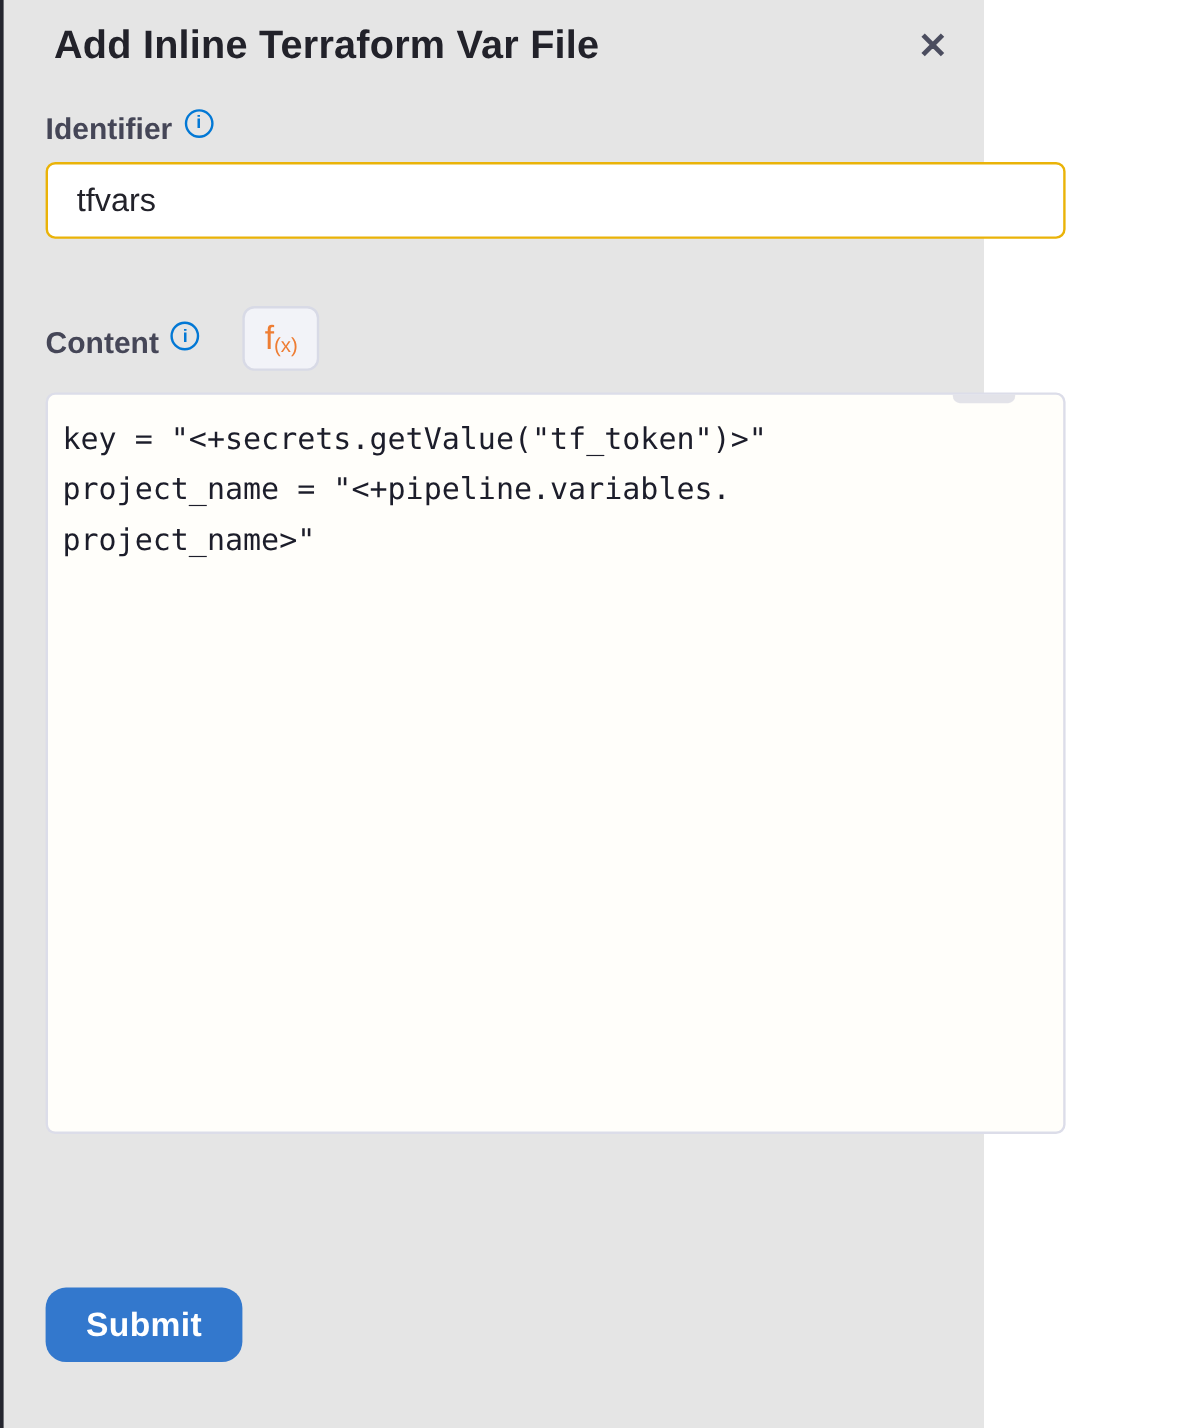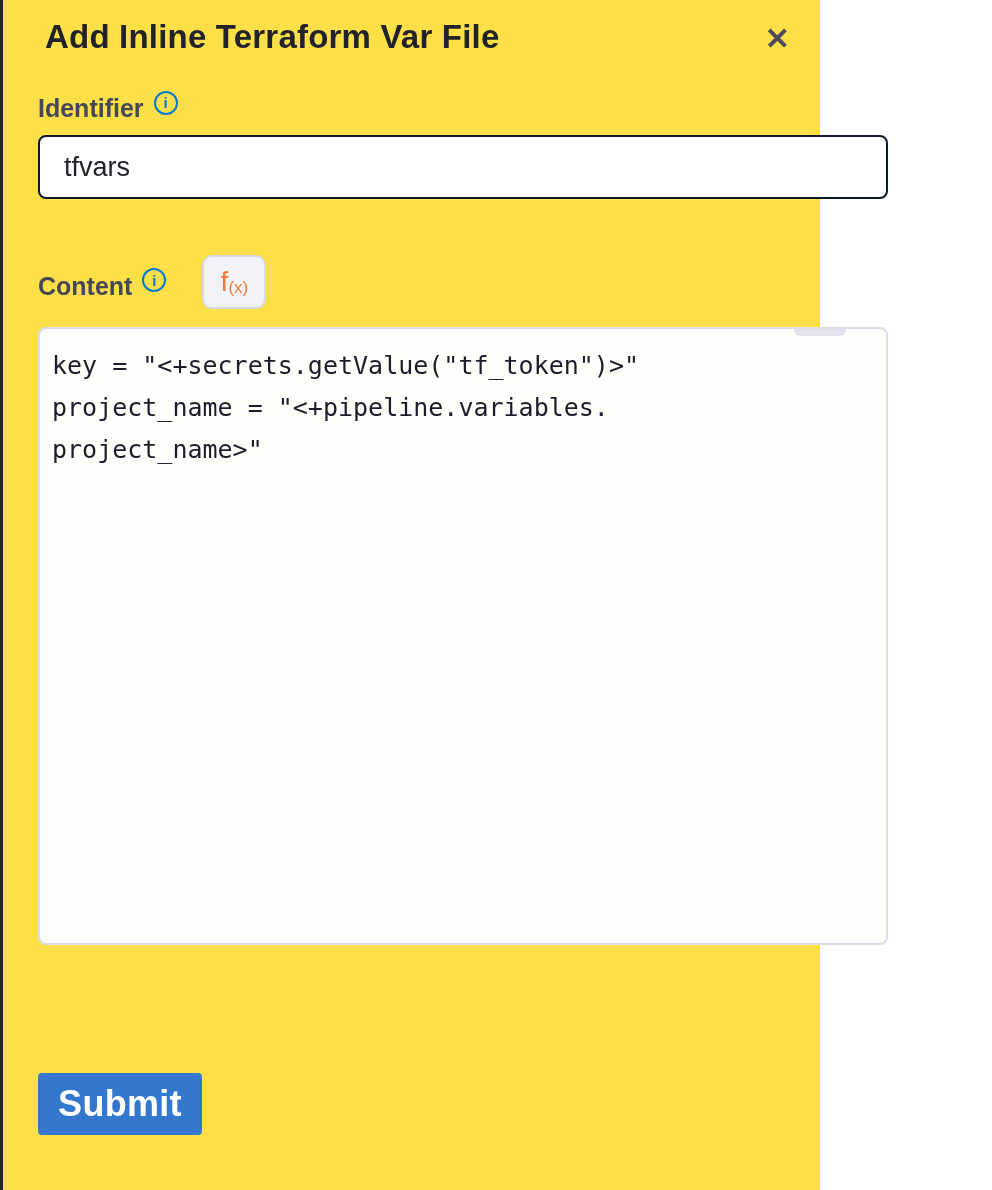--- a/index.html
+++ b/index.html
@@ -6,21 +6,21 @@
   html, body { width: 992px; height: 1190px; }
   body {
     background: #ffffff;
     font-family: "Liberation Sans", "DejaVu Sans", sans-serif;
     color: #22222a;
     overflow: hidden;
   }
   .drawer {
     width: 820px;
     height: 1190px;
-    background: #fde047;
+    background: #e5e5e5;
     border-left: 3px solid #25262f;
     position: relative;
   }
   
   .drawer-header {
     display: flex;
     align-items: flex-start;
     justify-content: space-between;
     padding: 18px 24px 0 42px;
     height: 62px;
@@ -69,21 +69,21 @@
     vertical-align: 6px;
     position: relative;
     top: -6px;
     cursor: pointer;
   }
   .text-input {
     display: block;
     margin: 12px 0 0 35px;
     width: 850px;
     height: 64px;
-    border: 2px solid #0f172a;
+    border: 2px solid #eab308;
     border-radius: 8px;
     padding: 0 24px;
     font-size: 27px;
     font-family: "Liberation Sans", sans-serif;
     color: #22222a;
     background: #ffffff;
     outline: none;
   }
   .content-row { margin-top: 60px; }
   .fx-btn {
@@ -137,24 +137,24 @@
   
   .submit-btn {
     display: inline-flex;
     align-items: center;
     justify-content: center;
     margin: 128px 0 0 35px;
     width: 164px;
     height: 62px;
     background: #3378cd;
     border: none;
-    border-radius: 4px;
+    border-radius: 17px;
     color: #ffffff;
     font-family: "Liberation Sans", sans-serif;
-    font-size: 36px;
+    font-size: 28px;
     font-weight: 700;
     letter-spacing: 0.3px;
     cursor: pointer;
   }
 </style>
 </head>
 <body>
 
 <div class="drawer">
 

